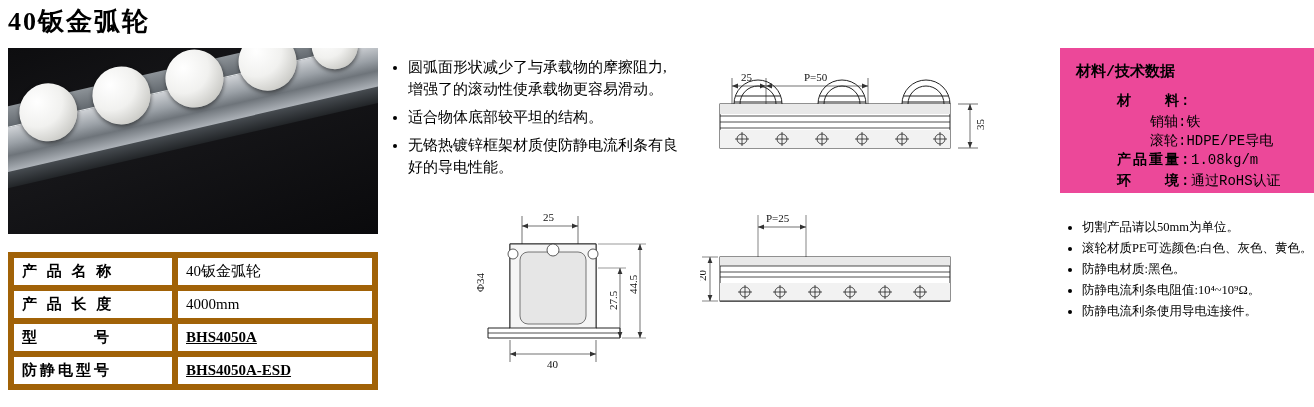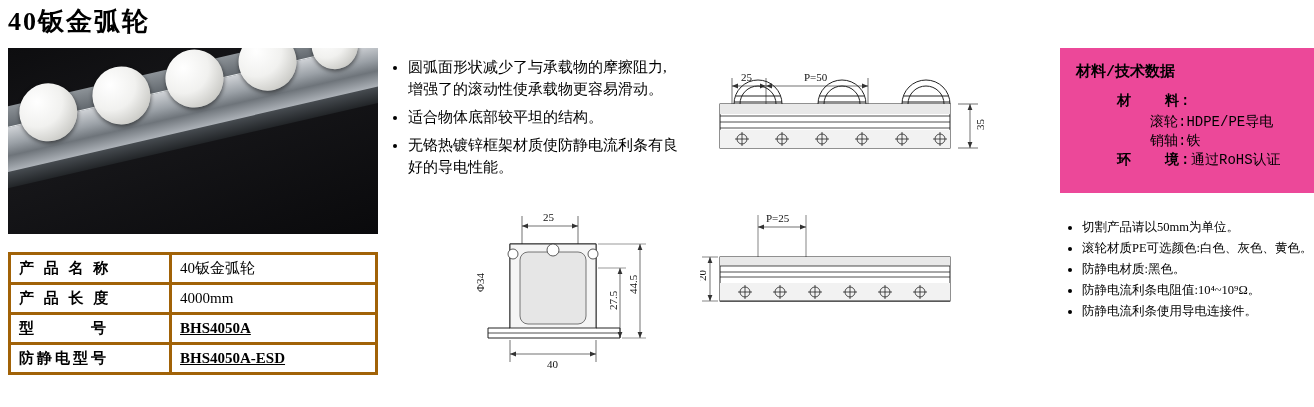--- a/index.html
+++ b/index.html
@@ -96,21 +96,21 @@
   
   .spec-table {
     position: absolute;
     left: 8px;
     top: 252px;
     width: 370px;
     border-collapse: collapse;
     font-size: 15px;
   }
   .spec-table td {
-    border: 3px solid #a16207;
+    border: 6px solid #a16207;
     height: 27px;
     padding: 0 8px;
     vertical-align: middle;
   }
   .spec-table td.k {
     width: 142px;
     font-weight: bold;
     letter-spacing: 3px;
     white-space: nowrap;
   }
@@ -414,22 +414,26 @@
       <text class="dim-text" x="6" y="76" transform="rotate(-90 6 76)">20</text>
     </svg>
   </div>
 
   <div class="panel">
     <div class="panel-title">材料/技术数据</div>
     <div class="panel-rows">
       <div class="prow">
         <div class="pk">材　　料:</div>
       </div>
+      <div class="pv-sub">销轴:铁</div>
       <div class="pv-sub">滚轮:HDPE/PE导电</div>
-      <div class="pv-sub">销轴:铁</div>
+      <div class="prow">
+        <div class="pk">产品重量:</div>
+        <div class="pv">1.08kg/m</div>
+      </div>
       <div class="prow">
         <div class="pk">环　　境:</div>
         <div class="pv">通过RoHS认证</div>
       </div>
     </div>
   </div>
 
   <div class="notes">
     <ul>
       <li>切割产品请以50mm为单位。</li>

